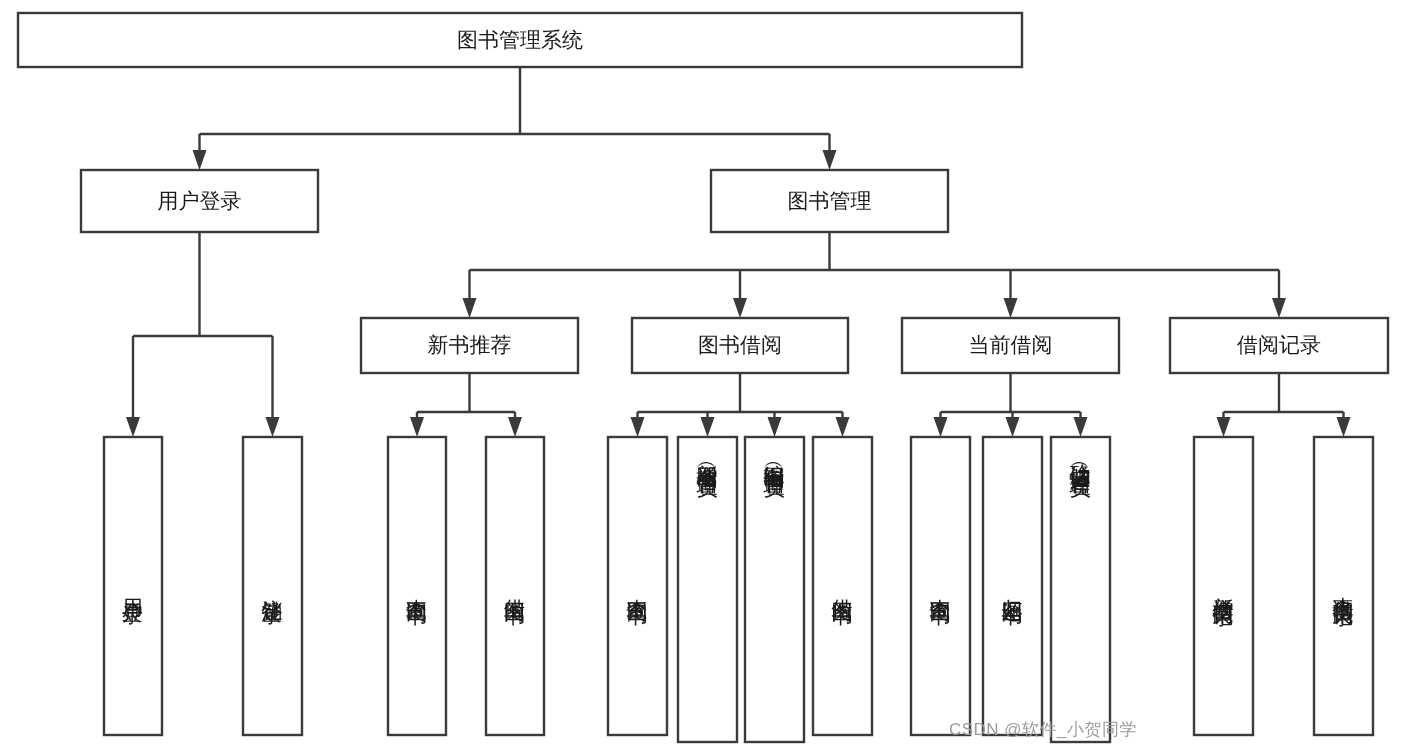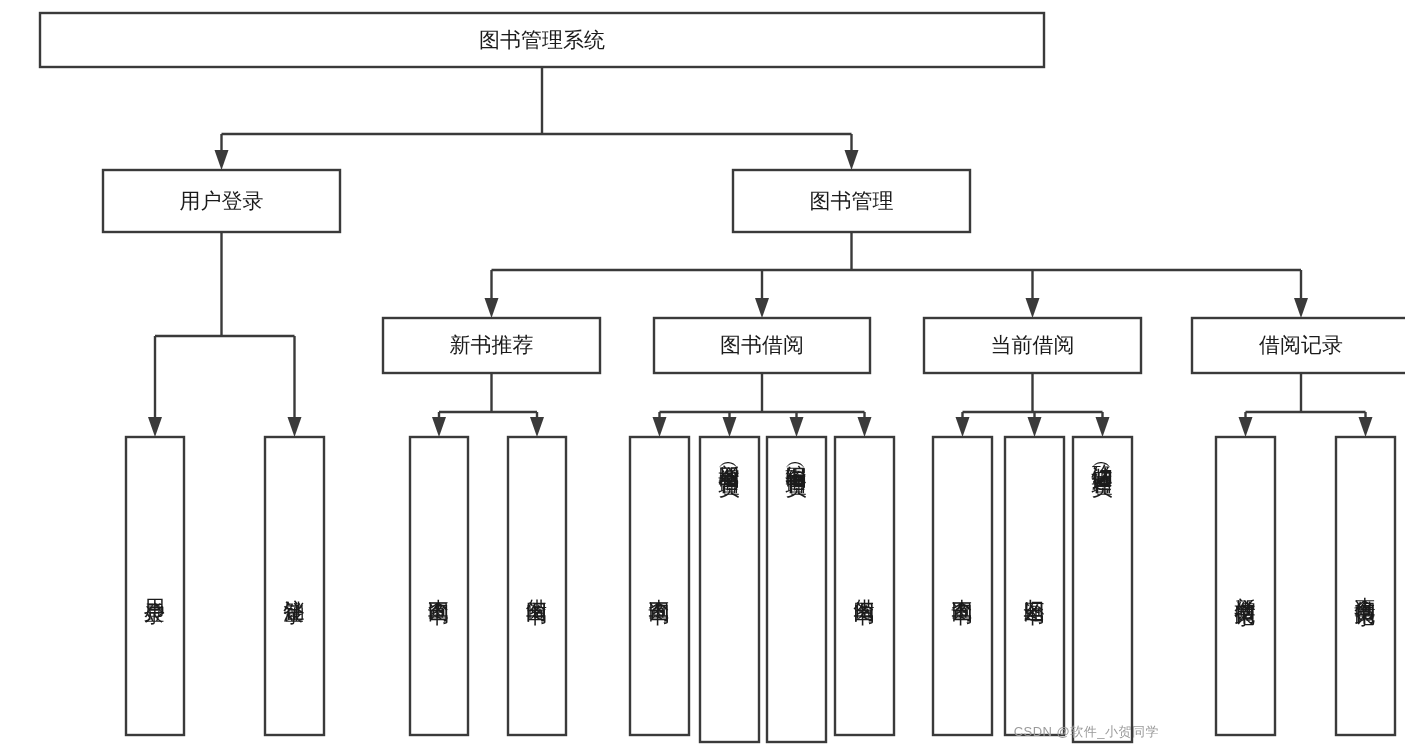--- a/index.html
+++ b/index.html
@@ -11,21 +11,20 @@
     width: 1405px;
     height: 747px;
     font-family: "Liberation Sans", "DejaVu Sans", sans-serif;
     overflow: hidden;
   }
   #diagram-root {
     position: relative;
     width: 1145px;
     height: 747px;
     background: #ffffff;
-    margin-left: 22px;
   }
   svg#tree-svg {
     position: absolute;
     left: 0;
     top: 0;
     width: 1405px;
     height: 747px;
   }
   .node-box {
     fill: #ffffff;
@@ -68,21 +67,21 @@
     pointer-events: none;
   }
   .vlabel-wrap.centered {
     align-items: center;
   }
   #watermark {
     position: absolute;
     right: 8px;
     bottom: 6px;
     font-family: "Liberation Sans", "DejaVu Sans", sans-serif;
-    font-size: 13px;
+    font-size: 17px;
     color: #9a9a9a;
     letter-spacing: 0.5px;
     white-space: nowrap;
   }
 </style>
 </head>
 <body>
 
 <div id="diagram-root">
 

